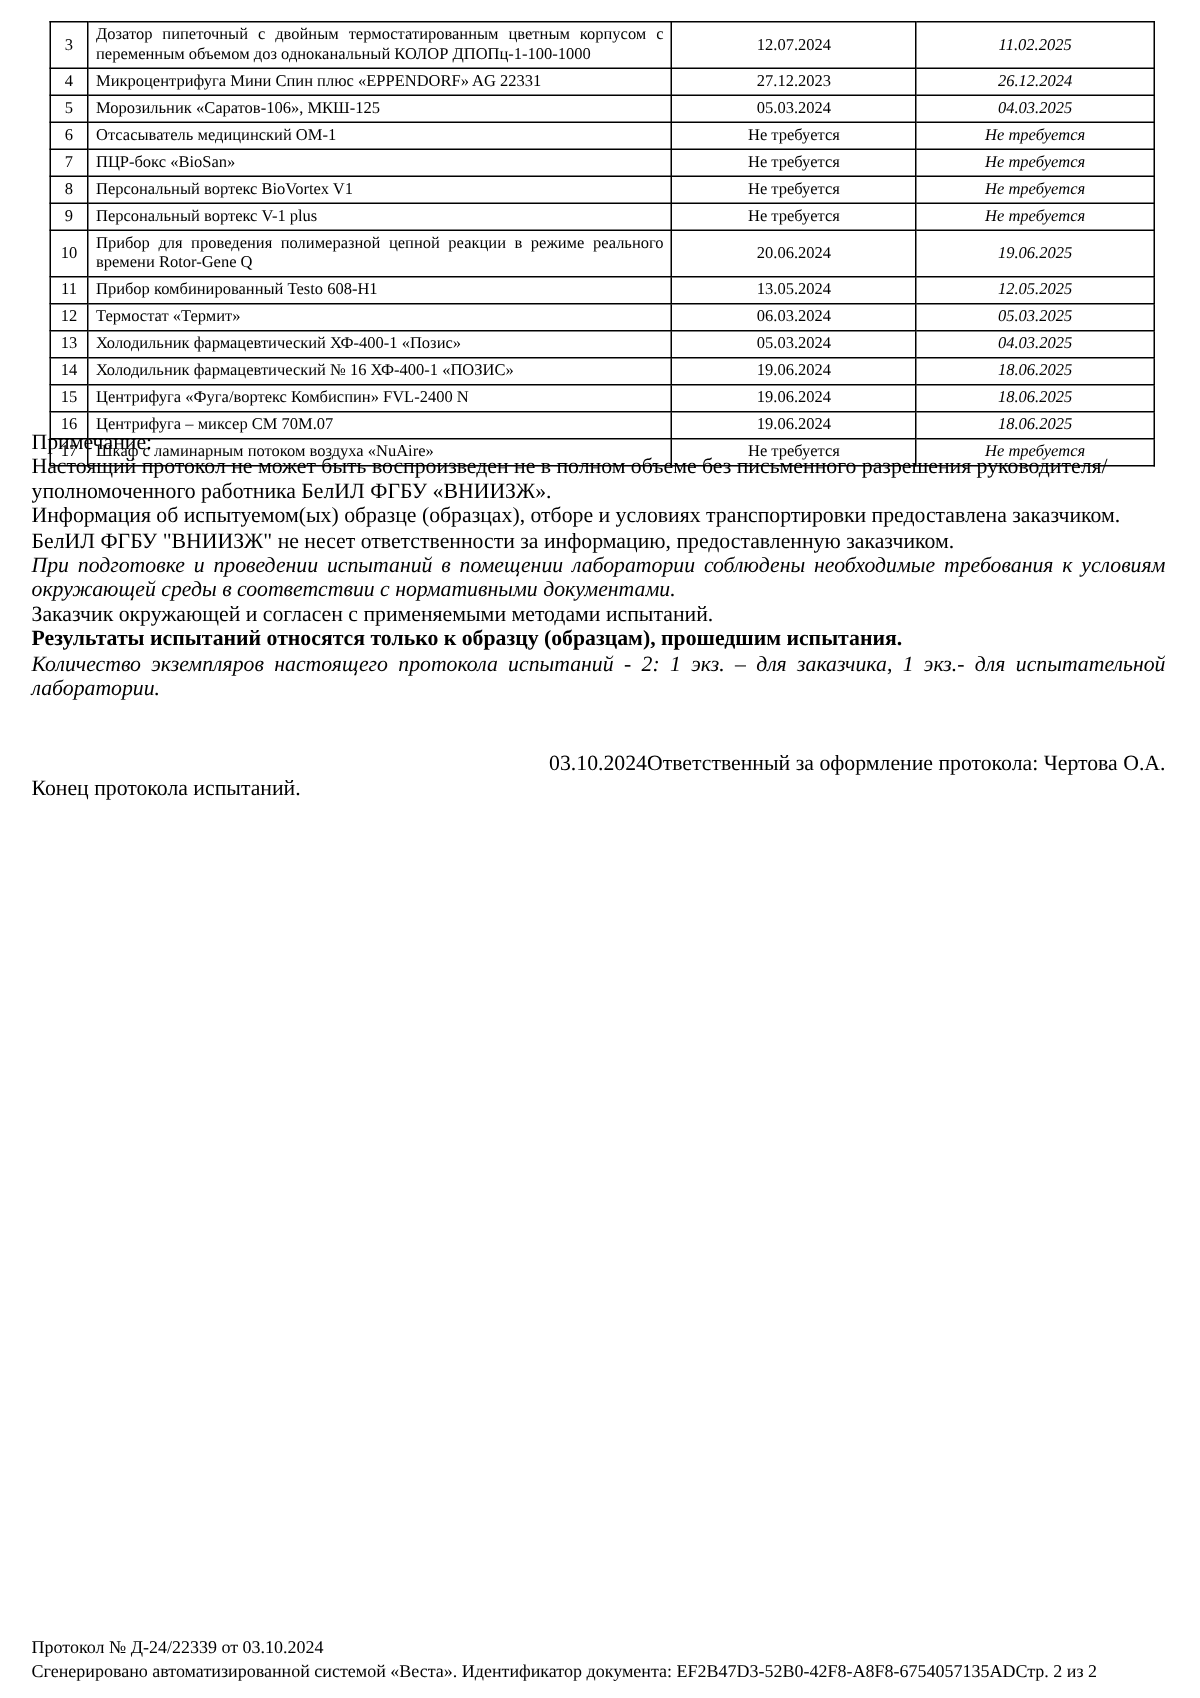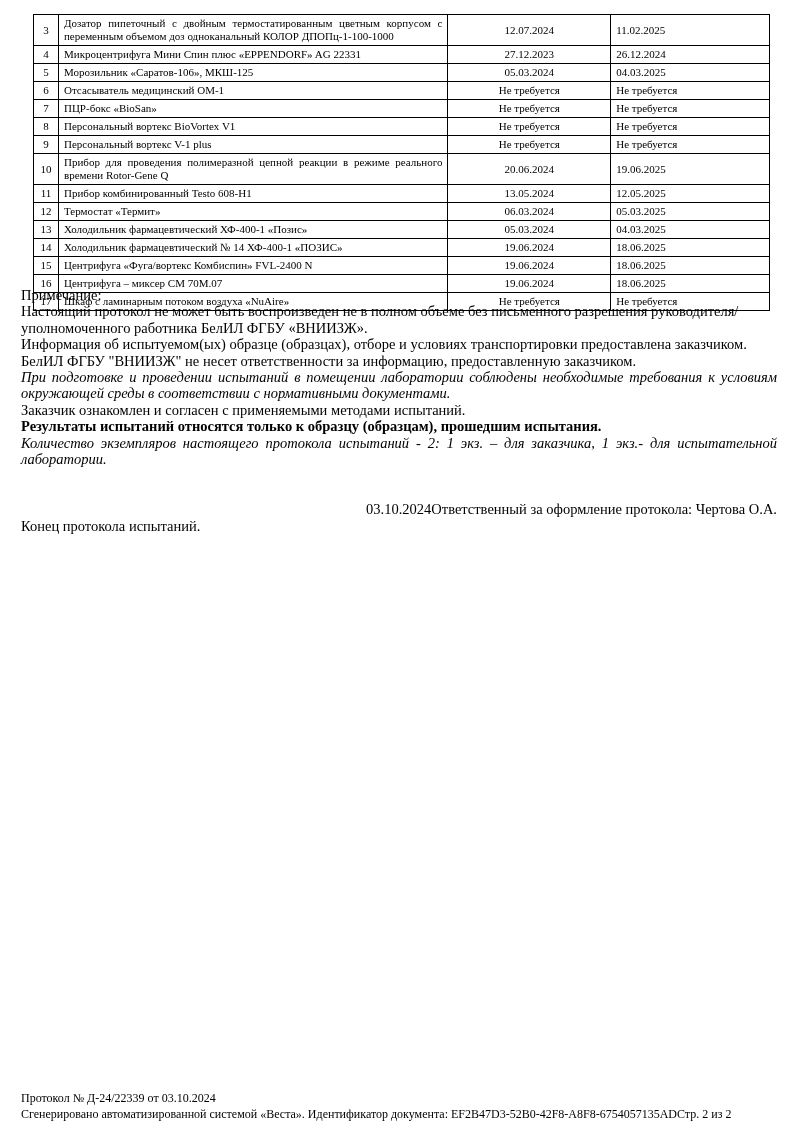--- a/index.html
+++ b/index.html
@@ -25,21 +25,21 @@
     line-height: 13px;
   }
   table.eq-table td {
     border: 1px solid #000;
     padding: 2px 5px;
     vertical-align: middle;
   }
   td.c-num   { width: 25px;  text-align: center; padding: 2px 1px; }
   td.c-name  { width: 390px; text-align: justify; }
   td.c-date  { width: 163px; text-align: center; }
-  td.c-date2 { width: 159px; text-align: left; }
+  td.c-date2 { width: 159px; text-align: center; font-style: italic; }
 
   
   .notes {
     position: absolute;
     top: 287px;
     left: 21px;
     width: 756px;
     font-size: 14.5px;
     line-height: 16.4px;
   }
@@ -137,21 +137,21 @@
         <td class="c-date2">05.03.2025</td>
       </tr>
       <tr>
         <td class="c-num">13</td>
         <td class="c-name">Холодильник фармацевтический ХФ-400-1 «Позис»</td>
         <td class="c-date">05.03.2024</td>
         <td class="c-date2">04.03.2025</td>
       </tr>
       <tr>
         <td class="c-num">14</td>
-        <td class="c-name">Холодильник фармацевтический № 14 ХФ-400-1 «ПОЗИС»</td>
+        <td class="c-name">Холодильник фармацевтический № 16 ХФ-400-1 «ПОЗИС»</td>
         <td class="c-date">19.06.2024</td>
         <td class="c-date2">18.06.2025</td>
       </tr>
       <tr>
         <td class="c-num">15</td>
         <td class="c-name">Центрифуга «Фуга/вортекс Комбиспин» FVL-2400 N</td>
         <td class="c-date">19.06.2024</td>
         <td class="c-date2">18.06.2025</td>
       </tr>
       <tr>
@@ -168,21 +168,21 @@
       </tr>
     </tbody>
   </table>
 
   <div class="notes">
     <p>Примечание:</p>
     <p>Настоящий протокол не может быть воспроизведен не в полном объеме без письменного разрешения руководителя/уполномоченного работника БелИЛ ФГБУ «ВНИИЗЖ».</p>
     <p>Информация об испытуемом(ых) образце (образцах), отборе и условиях транспортировки предоставлена заказчиком.</p>
     <p>БелИЛ ФГБУ "ВНИИЗЖ" не несет ответственности за информацию, предоставленную заказчиком.</p>
     <p class="just">При подготовке и проведении испытаний в помещении лаборатории соблюдены необходимые требования к условиям окружающей среды в соответствии с нормативными документами.</p>
-    <p>Заказчик ознакомлен и согласен с применяемыми методами испытаний.</p>
+    <p>Заказчик окружающей и согласен с применяемыми методами испытаний.</p>
     <p class="bold">Результаты испытаний относятся только к образцу (образцам), прошедшим испытания.</p>
     <p class="just">Количество экземпляров настоящего протокола испытаний - 2: 1 экз. – для заказчика, 1 экз.- для испытательной лаборатории.</p>
   </div>
 
   <div class="sign-block">
     <div class="sign-row">
       <span>03.10.2024</span>
       <span>Ответственный за оформление протокола: Чертова О.А.</span>
     </div>
     <div>Конец протокола испытаний.</div>

